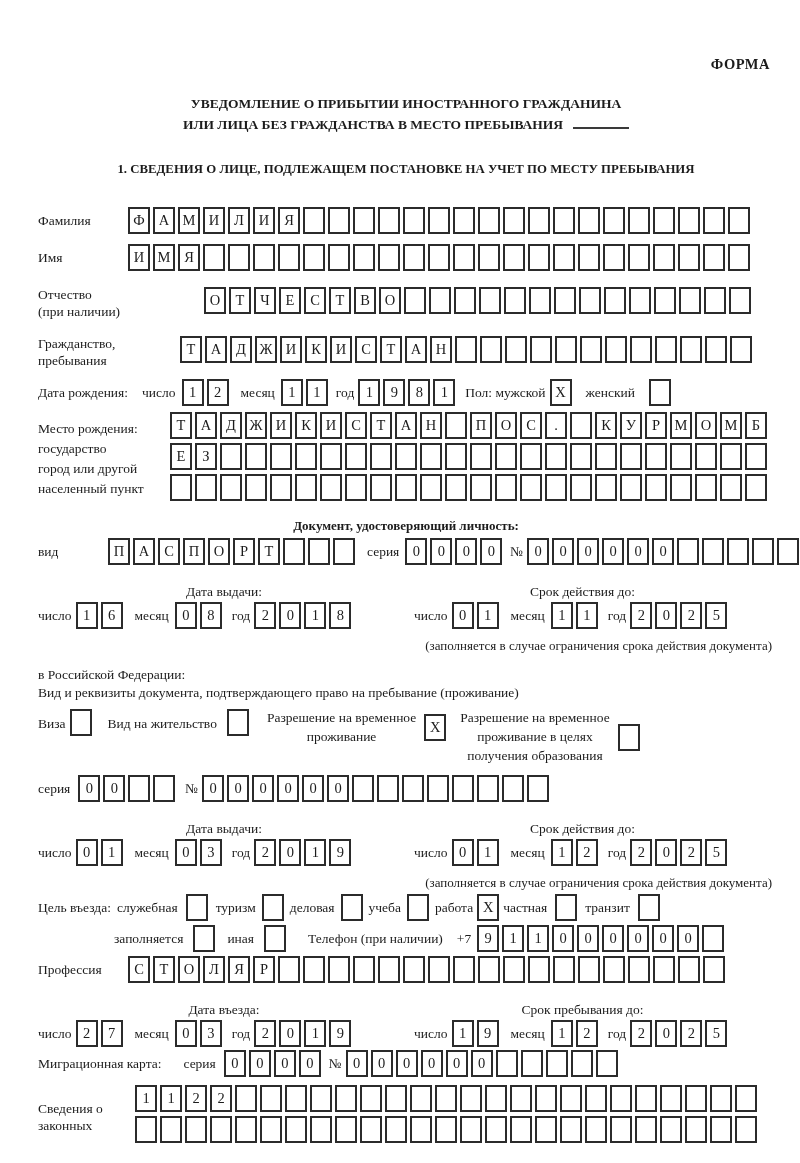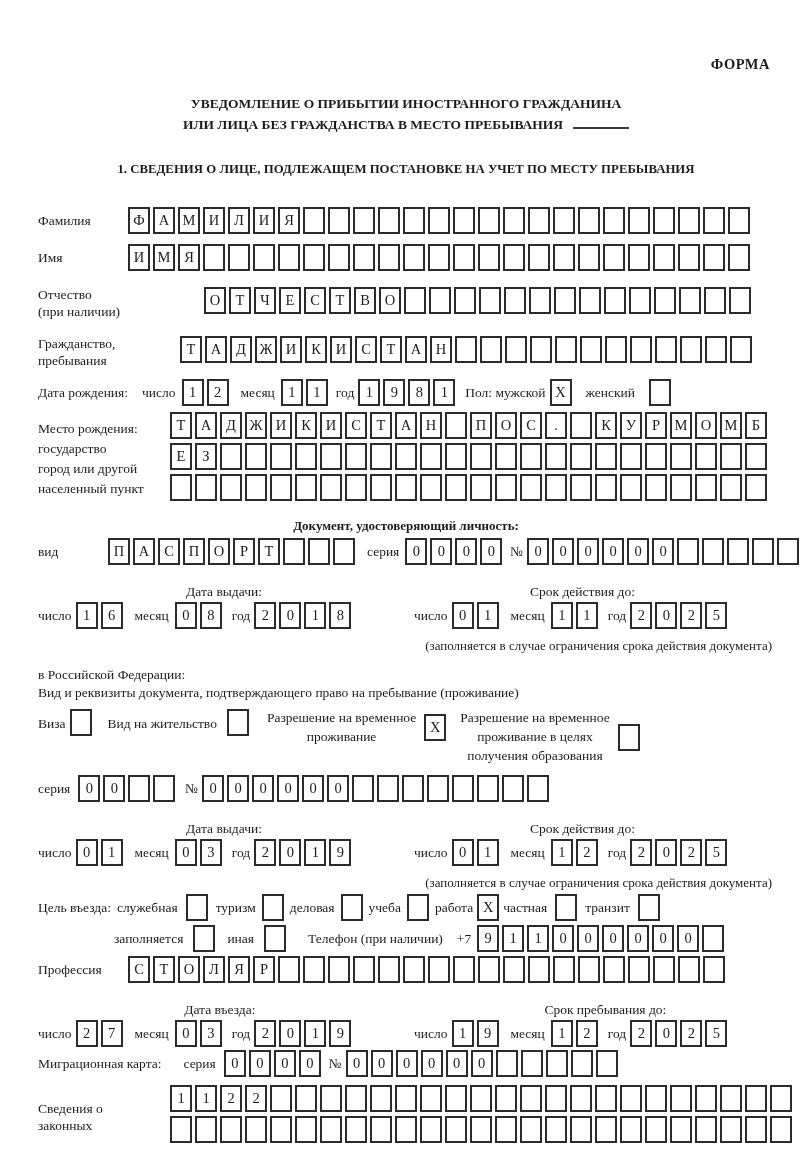--- a/index.html
+++ b/index.html
@@ -19,21 +19,21 @@
   .lbl{flex:none;line-height:17px;padding-top:5px;}
   .t{flex:none;white-space:nowrap;}
   .w90{width:90px;}.w166{width:166px;}.w142{width:142px;}.w132{width:132px;}.w97{width:97px;}.w70{width:70px;}
   .cells{display:flex;gap:3px;flex:none;}
   .cell{box-sizing:border-box;flex:none;width:22px;height:27px;border:2px solid #2b2b2b;
         display:flex;align-items:center;justify-content:center;font-size:14.5px;line-height:1;background:#fff;}
   .stack>.cells{margin-top:0;}
   .stack>.cells + .cells{margin-top:4px;}
   .g4{margin-left:4px;}.g6{margin-left:6px;}.g8{margin-left:8px;}.g10{margin-left:10px;}
   .g12{margin-left:12px;}.g14{margin-left:14px;}.g16{margin-left:16px;}.g18{margin-left:18px;}.g22{margin-left:22px;}
-  .mt4{margin-top:4px;}.mt6{margin-top:6px;}.mt8{margin-top:8px;gap:35px;}.mt10{margin-top:10px;}.mt12{margin-top:3px;}
+  .mt4{margin-top:4px;}.mt6{margin-top:6px;}.mt8{margin-top:8px;}.mt10{margin-top:10px;}.mt12{margin-top:3px;}
   .docheading{text-align:center;font-weight:700;font-size:13px;margin-top:17px;}
   .dheads{display:flex;margin-top:19px;}
   .dh1{width:372px;text-align:center;}
   .dh2{width:345px;text-align:center;}
   .drow{display:flex;align-items:center;margin-top:2px;}
   .dgroup{display:flex;align-items:center;flex:none;}
   .dg1{width:376px;}
   .valnote{text-align:right;font-size:13px;margin-top:9px;padding-right:2px;}
   .intro{margin-top:12px;line-height:18px;}
   .optrow{display:flex;align-items:flex-start;margin-top:6px;}

